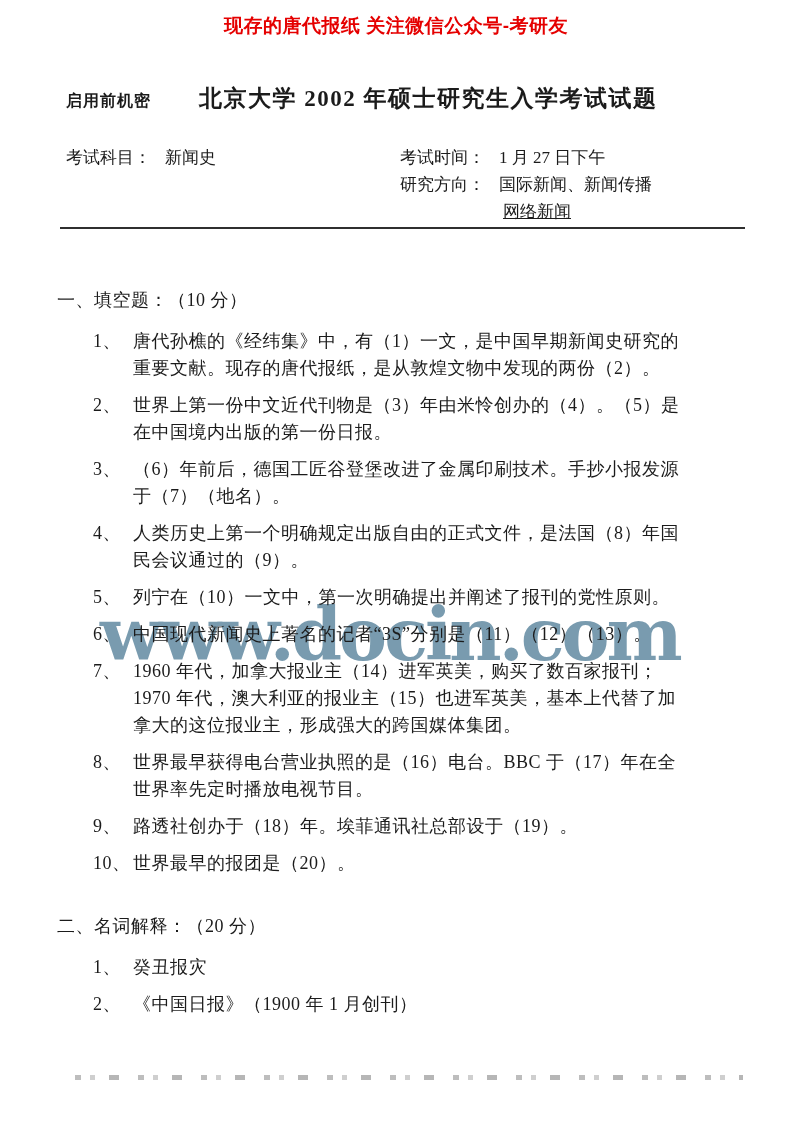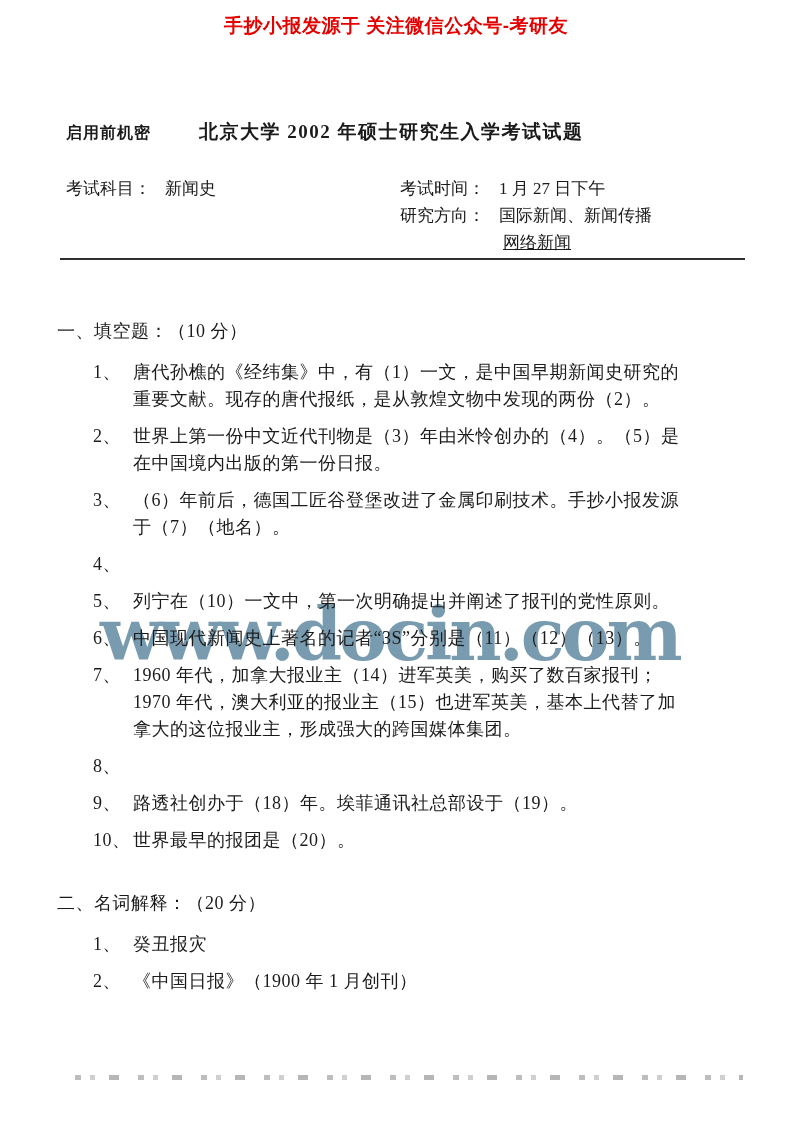--- a/index.html
+++ b/index.html
@@ -11,21 +11,21 @@
     color:#1b1b1b;
   }
   .promo-banner {
     padding-top:13px; text-align:center;
     font-family:"Liberation Sans","DejaVu Sans",sans-serif;
     font-weight:bold; font-size:19px; letter-spacing:0.5px;
     color:#e50000;
   }
   .title-row { margin:44px 0 0 66px; display:flex; align-items:baseline; }
   .secrecy-label { font-size:16px; font-weight:bold; letter-spacing:1px; }
-  .page-title { margin-left:48px; font-size:19px; font-weight:600; letter-spacing:1.5px;margin-top:36px; }
+  .page-title { margin-left:48px; font-size:23px; font-weight:600; letter-spacing:1.5px; }
 
   .info-block { display:flex; margin-top:30px; font-size:17px; line-height:27px; }
   .info-left { margin-left:66px; width:334px; }
   .info-right { width:380px; }
   .info-line { display:flex; white-space:nowrap; }
   .info-label { flex:none; }
   .info-value { margin-left:14px; }
   .info-wrap-line { padding-left:103px;text-decoration:underline; }
 
   .rule {
@@ -58,21 +58,21 @@
       #9a9a9a 0 6px, transparent 6px 15px,
       #b5b5b5 15px 20px, transparent 20px 34px,
       #8f8f8f 34px 44px, transparent 44px 63px);
   }
 </style>
 </head>
 <body>
 
 <div class="page">
 
-  <div class="promo-banner">手抄小报发源于 关注微信公众号-考研友</div>
+  <div class="promo-banner">现存的唐代报纸 关注微信公众号-考研友</div>
 
   <div class="title-row">
     <span class="secrecy-label">启用前机密</span>
     <span class="page-title">北京大学 2002 年硕士研究生入学考试试题</span>
   </div>
 
   <div class="info-block">
     <div class="info-left">
       <div class="info-line">
         <span class="info-label">考试科目：</span>
@@ -107,35 +107,37 @@
     <div class="q-item">
       <span class="q-num">2、</span>
       <span class="q-text">世界上第一份中文近代刊物是（3）年由米怜创办的（4）。（5）是在中国境内出版的第一份日报。</span>
     </div>
     <div class="q-item">
       <span class="q-num">3、</span>
       <span class="q-text">（6）年前后，德国工匠谷登堡改进了金属印刷技术。手抄小报发源于（7）（地名）。</span>
     </div>
     <div class="q-item">
       <span class="q-num">4、</span>
+      <span class="q-text">人类历史上第一个明确规定出版自由的正式文件，是法国（8）年国民会议通过的（9）。</span>
     </div>
     <div class="q-item">
       <span class="q-num">5、</span>
       <span class="q-text">列宁在（10）一文中，第一次明确提出并阐述了报刊的党性原则。</span>
     </div>
     <div class="q-item">
       <span class="q-num">6、</span>
       <span class="q-text">中国现代新闻史上著名的记者“3S”分别是（11）（12）（13）。</span>
     </div>
     <div class="q-item">
       <span class="q-num">7、</span>
       <span class="q-text">1960 年代，加拿大报业主（14）进军英美，购买了数百家报刊；1970 年代，澳大利亚的报业主（15）也进军英美，基本上代替了加拿大的这位报业主，形成强大的跨国媒体集团。</span>
     </div>
     <div class="q-item">
       <span class="q-num">8、</span>
+      <span class="q-text">世界最早获得电台营业执照的是（16）电台。BBC 于（17）年在全世界率先定时播放电视节目。</span>
     </div>
     <div class="q-item">
       <span class="q-num">9、</span>
       <span class="q-text">路透社创办于（18）年。埃菲通讯社总部设于（19）。</span>
     </div>
     <div class="q-item">
       <span class="q-num">10、</span>
       <span class="q-text">世界最早的报团是（20）。</span>
     </div>
 

